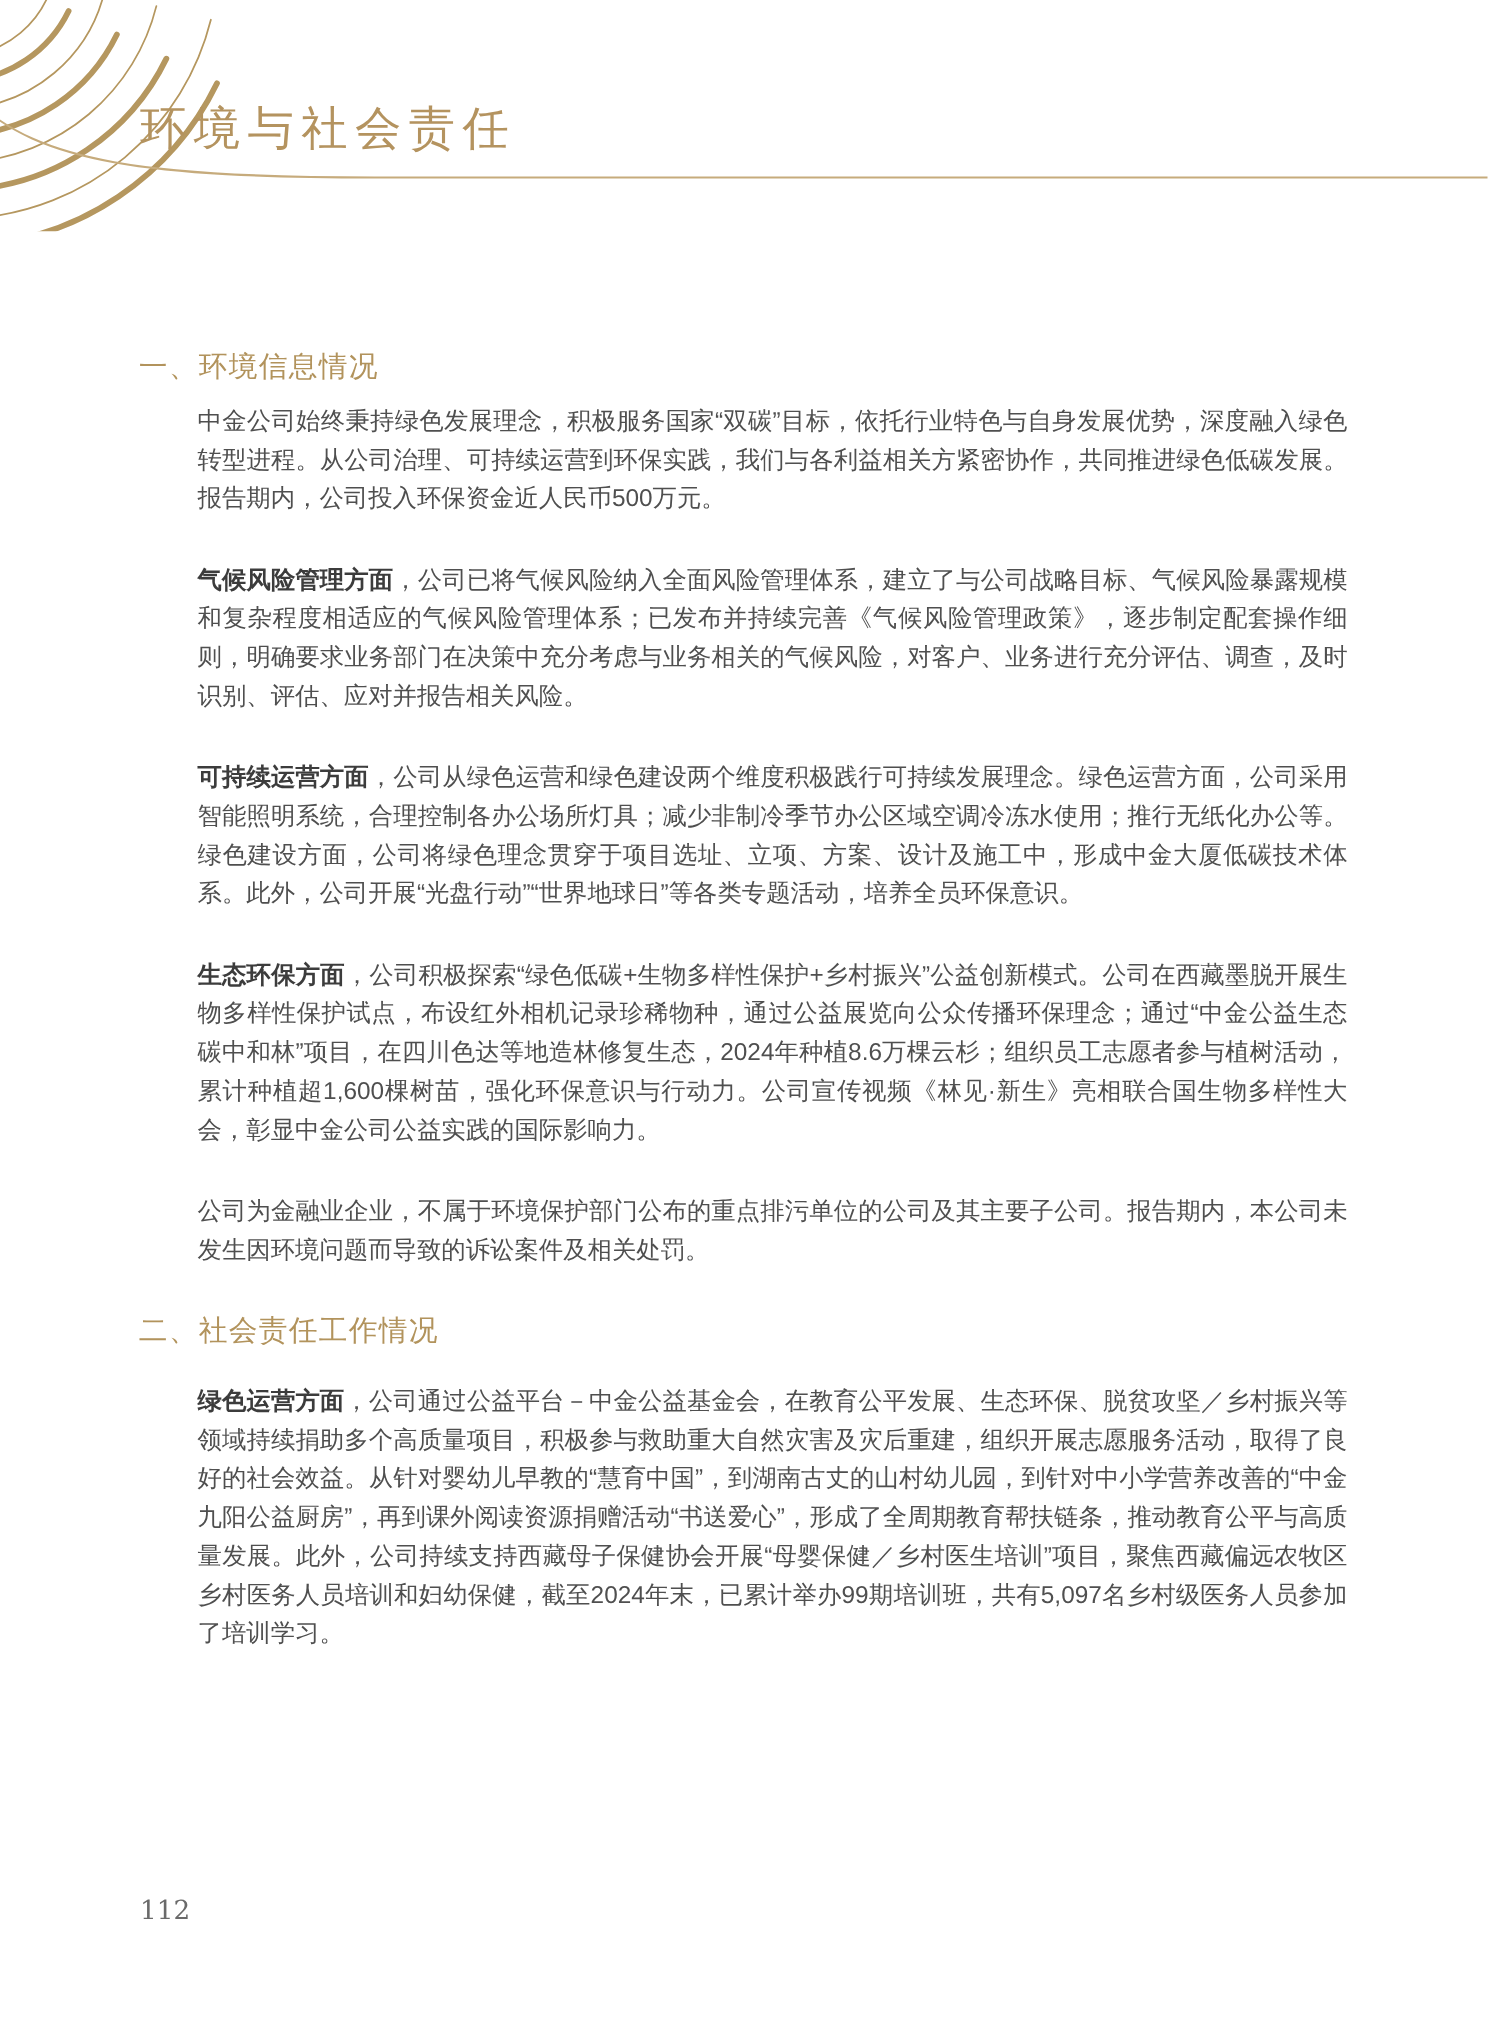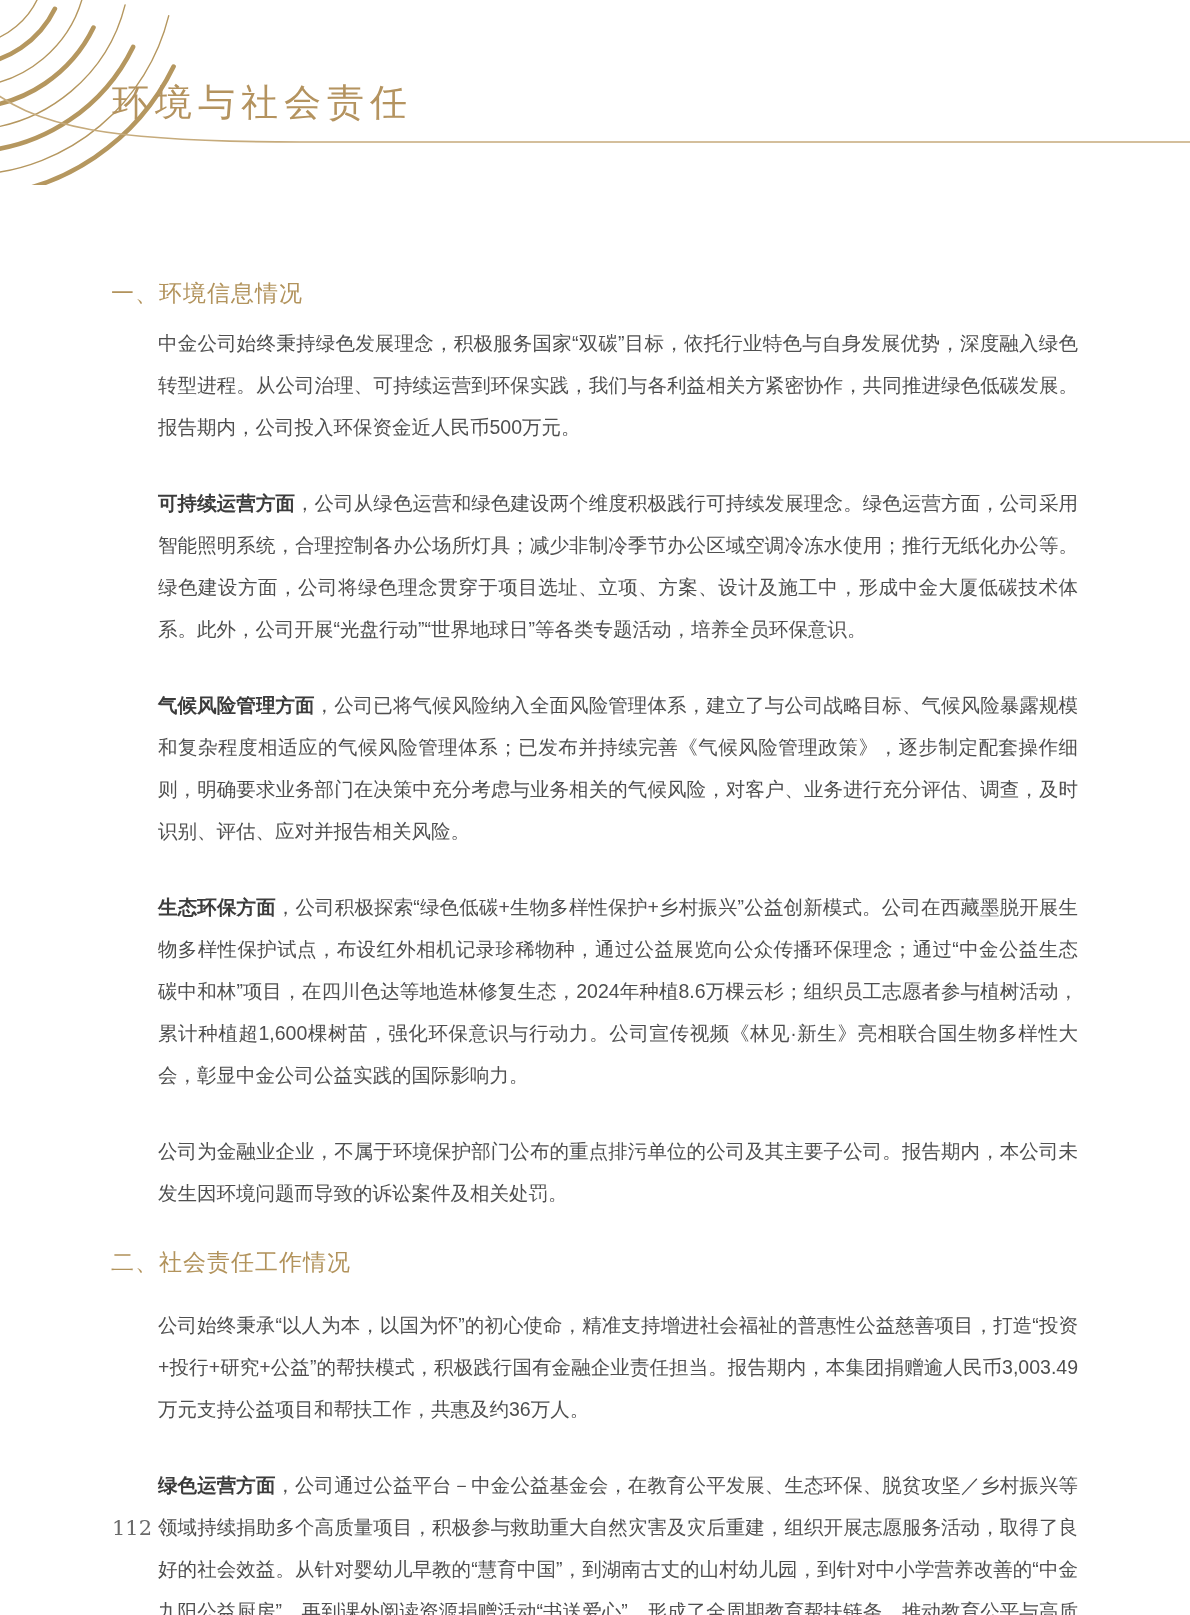--- a/index.html
+++ b/index.html
@@ -37,21 +37,21 @@
     margin: 0 0 0 -47px;
     font-size: 23px; font-weight: 400;
     line-height: 28px;
     color: #b2935c;
     letter-spacing: 1px;
   }
   .section-heading.second { margin-bottom: 28px; }
   .body-para {
     margin: 15px 0 34px 0;
     font-size: 19.5px;
-    line-height: 42px;
+    line-height: 31px;
     color: #4f4f4f;
     text-align: justify;
   }
   .body-para + .body-para { margin-top: 0; }
   .body-para .lead { font-weight: 700; color: #3c3c3c; }
 
   
   .page-number {
     position: absolute; left: 112px; top: 1516px;
     font-family: "DejaVu Serif", "Liberation Serif", serif;
@@ -83,33 +83,32 @@
 
   <div class="page-title">环境与社会责任</div>
 
   <main class="content">
 
     <section>
       <h2 class="section-heading">一、环境信息情况</h2>
 
       <p class="body-para"><b class="lead"></b><span>中金公司始终秉持绿色发展理念，积极服务国家“双碳”目标，依托行业特色与自身发展优势，深度融入绿色转型进程。从公司治理、可持续运营到环保实践，我们与各利益相关方紧密协作，共同推进绿色低碳发展。报告期内，公司投入环保资金近人民币500万元。</span></p>
 
+      <p class="body-para"><b class="lead">气候风险管理方面</b><span>，公司已将气候风险纳入全面风险管理体系，建立了与公司战略目标、气候风险暴露规模和复杂程度相适应的气候风险管理体系；已发布并持续完善《气候风险管理政策》，逐步制定配套操作细则，明确要求业务部门在决策中充分考虑与业务相关的气候风险，对客户、业务进行充分评估、调查，及时识别、评估、应对并报告相关风险。</span></p>
+
       <p class="body-para"><b class="lead">可持续运营方面</b><span>，公司从绿色运营和绿色建设两个维度积极践行可持续发展理念。绿色运营方面，公司采用智能照明系统，合理控制各办公场所灯具；减少非制冷季节办公区域空调冷冻水使用；推行无纸化办公等。绿色建设方面，公司将绿色理念贯穿于项目选址、立项、方案、设计及施工中，形成中金大厦低碳技术体系。此外，公司开展“光盘行动”“世界地球日”等各类专题活动，培养全员环保意识。</span></p>
-
-      <p class="body-para"><b class="lead">气候风险管理方面</b><span>，公司已将气候风险纳入全面风险管理体系，建立了与公司战略目标、气候风险暴露规模和复杂程度相适应的气候风险管理体系；已发布并持续完善《气候风险管理政策》，逐步制定配套操作细则，明确要求业务部门在决策中充分考虑与业务相关的气候风险，对客户、业务进行充分评估、调查，及时识别、评估、应对并报告相关风险。</span></p>
 
       <p class="body-para"><b class="lead">生态环保方面</b><span>，公司积极探索“绿色低碳+生物多样性保护+乡村振兴”公益创新模式。公司在西藏墨脱开展生物多样性保护试点，布设红外相机记录珍稀物种，通过公益展览向公众传播环保理念；通过“中金公益生态碳中和林”项目，在四川色达等地造林修复生态，2024年种植8.6万棵云杉；组织员工志愿者参与植树活动，累计种植超1,600棵树苗，强化环保意识与行动力。公司宣传视频《林见·新生》亮相联合国生物多样性大会，彰显中金公司公益实践的国际影响力。</span></p>
 
       <p class="body-para"><b class="lead"></b><span>公司为金融业企业，不属于环境保护部门公布的重点排污单位的公司及其主要子公司。报告期内，本公司未发生因环境问题而导致的诉讼案件及相关处罚。</span></p>
     </section>
 
     <section>
       <h2 class="section-heading second">二、社会责任工作情况</h2>
 
-      <p class="body-para"><b class="lead"></b><span>公司始终秉承“以人为本，以国为怀”的初心使命，精准支持增进社会福祉的普惠性公益慈善项目，打造“投资+投行+研究+公益”的帮扶模式，积极践行国有金融企业责任担当。报告期内，本集团捐赠逾人民币3,003.49万元支持公益项目和帮扶工作，共惠及约36万人。</span></p>
 
       <p class="body-para"><b class="lead">绿色运营方面</b><span>，公司通过公益平台－中金公益基金会，在教育公平发展、生态环保、脱贫攻坚／乡村振兴等领域持续捐助多个高质量项目，积极参与救助重大自然灾害及灾后重建，组织开展志愿服务活动，取得了良好的社会效益。从针对婴幼儿早教的“慧育中国”，到湖南古丈的山村幼儿园，到针对中小学营养改善的“中金九阳公益厨房”，再到课外阅读资源捐赠活动“书送爱心”，形成了全周期教育帮扶链条，推动教育公平与高质量发展。此外，公司持续支持西藏母子保健协会开展“母婴保健／乡村医生培训”项目，聚焦西藏偏远农牧区乡村医务人员培训和妇幼保健，截至2024年末，已累计举办99期培训班，共有5,097名乡村级医务人员参加了培训学习。</span></p>
     </section>
 
   </main>
 
   <div class="page-number">112</div>
 
 </div>
 

